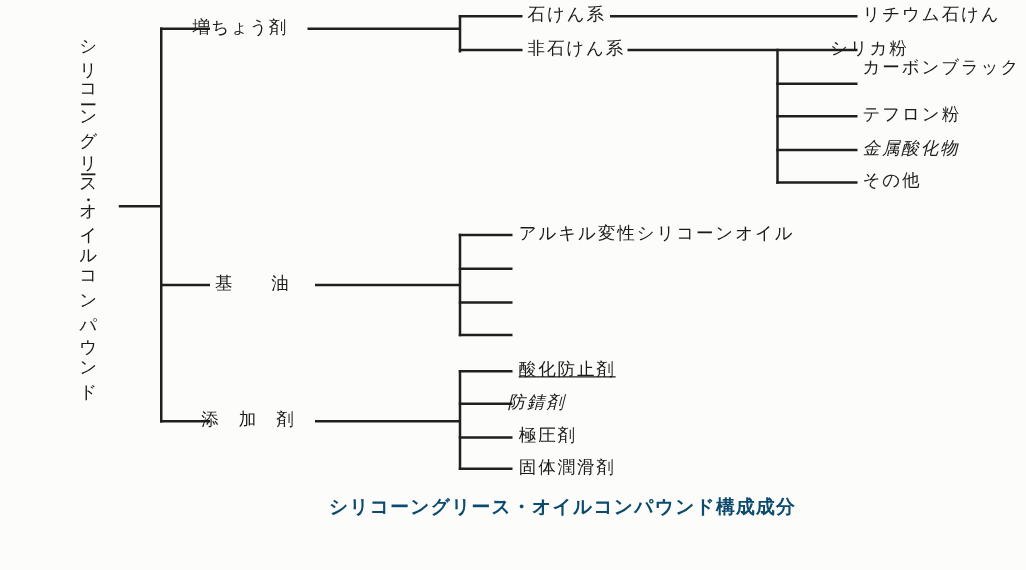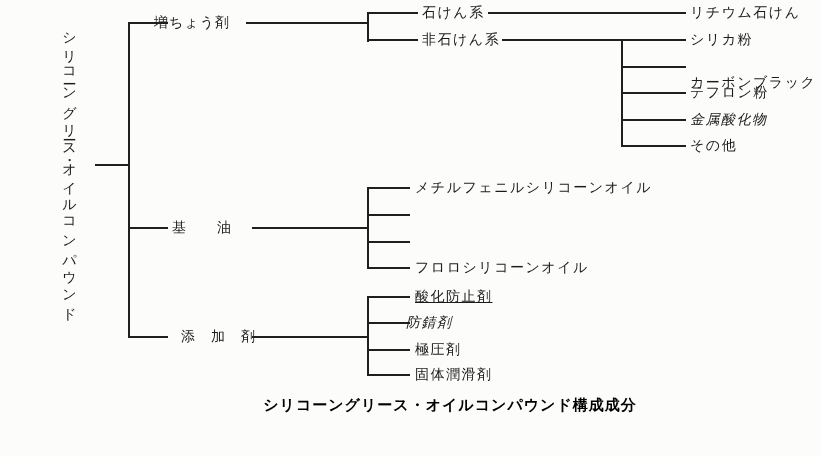--- a/index.html
+++ b/index.html
@@ -47,21 +47,21 @@
   }
   .caption {
     position: absolute;
     left: 220px; top: 396px;
     width: 460px;
     text-align: center;
     font-family: "Liberation Sans", "DejaVu Sans", sans-serif;
     font-weight: bold;
     font-size: 15px;
     letter-spacing: 1px;
-    color: #000000;
+    color: #0c4a6e;
     white-space: nowrap;
   }
 </style>
 </head>
 <body>
 
 <div class="page">
 
   <div class="vtext">シリコーングリース・オイルコンパウンド</div>
 
@@ -74,46 +74,45 @@
   <div class="vline" style="left:367px; top:12px; height:30px;"></div>
 
   <div class="hline" style="left:367px; top:12px; width:51px;"></div>
   <div class="lbl" style="left:422px; top:4px;">石けん系</div>
   <div class="hline" style="left:488px; top:12px; width:198px;"></div>
   <div class="lbl" style="left:690px; top:4px;">リチウム石けん</div>
 
   <div class="hline" style="left:367px; top:39px; width:51px;"></div>
   <div class="lbl" style="left:422px; top:31px;">非石けん系</div>
   <div class="hline" style="left:502px; top:39px; width:184px;"></div>
-  <div class="lbl" style="left:690px; top:31px;">シリカ粉</div>
+  <div class="lbl" style="left:664px; top:31px;">シリカ粉</div>
 
   <div class="vline" style="left:621px; top:39px; height:108px;"></div>
   <div class="hline" style="left:621px; top:66px; width:65px;"></div>
-  <div class="lbl" style="left:690px; top:74px;text-align:center;">カーボンブラック</div>
+  <div class="lbl" style="left:690px; top:46px;text-align:center;">カーボンブラック</div>
   <div class="hline" style="left:621px; top:92px; width:65px;"></div>
   <div class="lbl" style="left:690px; top:84px;">テフロン粉</div>
   <div class="hline" style="left:621px; top:119px; width:65px;"></div>
   <div class="lbl" style="left:690px; top:111px;font-style:italic;">金属酸化物</div>
   <div class="hline" style="left:621px; top:145px; width:65px;"></div>
   <div class="lbl" style="left:690px; top:137px;">その他</div>
 
   <div class="hline" style="left:128px; top:227px; width:40px;"></div>
   <div class="lbl branch-lbl" style="left:172px; top:219px;">基　　油</div>
   <div class="hline" style="left:252px; top:227px; width:116px;"></div>
   <div class="vline" style="left:367px; top:187px; height:82px;"></div>
 
   <div class="hline" style="left:367px; top:187px; width:43px;"></div>
-  <div class="lbl" style="left:415px; top:179px;">メチルフェニルシリコーンオイル</div>
+  <div class="lbl" style="left:415px; top:179px;">アルキル変性シリコーンオイル</div>
   <div class="hline" style="left:367px; top:214px; width:43px;"></div>
   <div class="hline" style="left:367px; top:241px; width:43px;"></div>
   <div class="hline" style="left:367px; top:267px; width:43px;"></div>
-  <div class="lbl" style="left:415px; top:259px;">フロロシリコーンオイル</div>
 
   <div class="hline" style="left:128px; top:336px; width:40px;"></div>
-  <div class="lbl branch-lbl" style="left:161px; top:328px;margin-left:20px;">添　加　剤</div>
+  <div class="lbl branch-lbl" style="left:161px; top:328px;">添　加　剤</div>
   <div class="hline" style="left:252px; top:336px; width:116px;"></div>
   <div class="vline" style="left:367px; top:296px; height:80px;"></div>
 
   <div class="hline" style="left:367px; top:296px; width:43px;"></div>
   <div class="lbl" style="left:415px; top:288px;text-decoration:underline;">酸化防止剤</div>
   <div class="hline" style="left:367px; top:322px; width:43px;"></div>
   <div class="lbl" style="left:406px; top:314px;font-style:italic;">防錆剤</div>
   <div class="hline" style="left:367px; top:349px; width:43px;"></div>
   <div class="lbl" style="left:415px; top:341px;">極圧剤</div>
   <div class="hline" style="left:367px; top:374px; width:43px;"></div>

